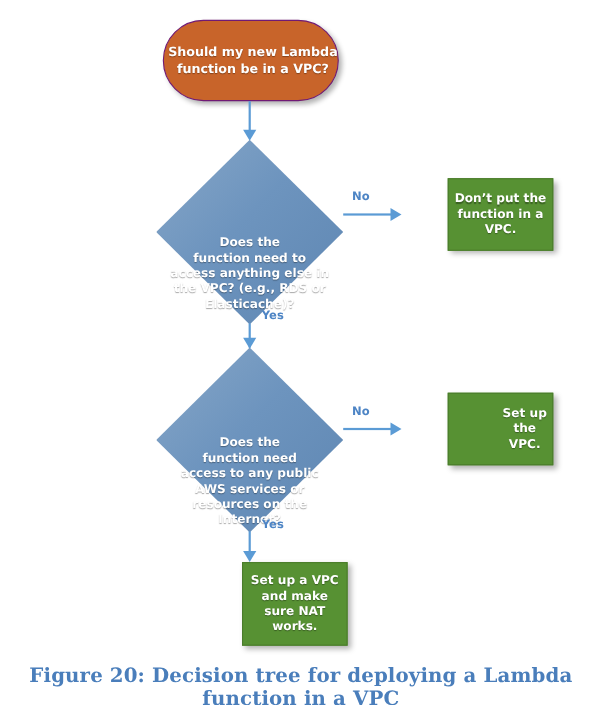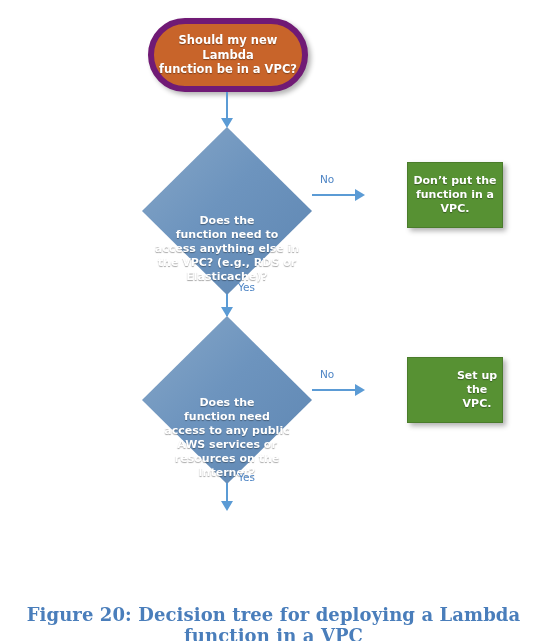--- a/index.html
+++ b/index.html
@@ -36,21 +36,21 @@
   }
 
   
   .start-node {
     position: absolute;
     left: 148px;
     top: 18px;
     width: 160px;
     height: 74px;
     background: #C8642A;
-    border: 6px solid #701a75;
+    border: 1px solid #701a75;
     border-radius: 37px;
     box-shadow: 3px 3px 5px rgba(0,0,0,0.30);
     display: flex;
     align-items: center;
     justify-content: flex-end;
     box-sizing: border-box;
   }
   .start-node .node-text {
     font-size: 11.5px;
   }
@@ -170,21 +170,21 @@
 
   
   #arrow-decision2-yes .connector-line-v { left: 226px; top: 483px; height: 22px; }
   #arrow-decision2-yes .arrowhead-down   { left: 221px; top: 501px; }
 
   
   .edge-label {
     position: absolute;
     color: #4E85C5;
     font-size: 10.5px;
-    font-weight: normal;
+    font-weight: bold;
     white-space: nowrap;
   }
   #label-decision1-no  { left: 320px; top: 173px; }
   #label-decision1-yes { left: 238px; top: 281px; }
   #label-decision2-no  { left: 320px; top: 368px; }
   #label-decision2-yes { left: 238px; top: 471px; }
 
   
   #figure-caption {
     position: absolute;
@@ -265,16 +265,22 @@
 VPC.</div>
   </div>
 
   <div class="edge-label" id="label-decision2-yes">Yes</div>
 
   <div class="connector" id="arrow-decision2-yes">
     <div class="connector-line-v"></div>
     <div class="arrowhead-down"></div>
   </div>
 
+  <div class="result-box" id="result-setup-vpc-nat">
+    <div class="node-text">Set up a VPC
+and make
+sure NAT
+works.</div>
+  </div>
 
   <div id="figure-caption">Figure 20: Decision tree for deploying a Lambda function in a VPC</div>
 
 </div>
 
 </body></html>

